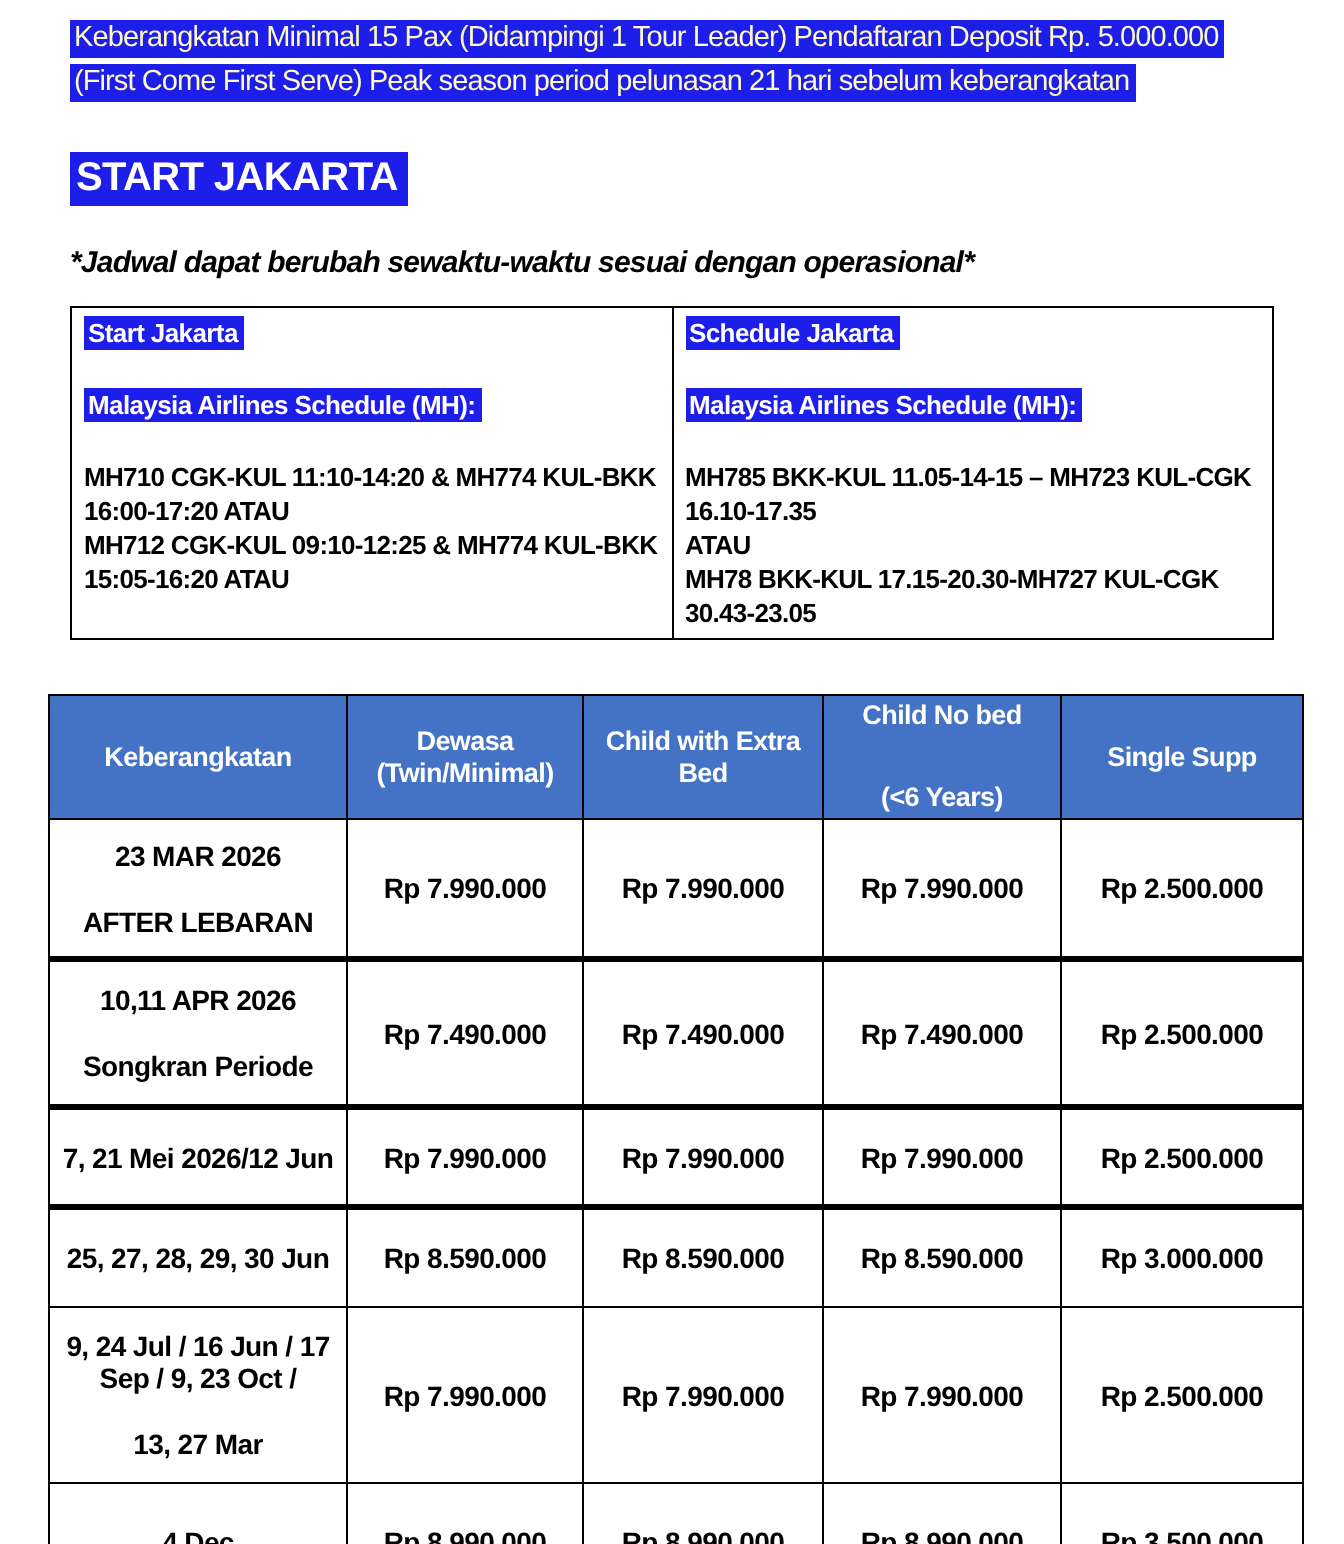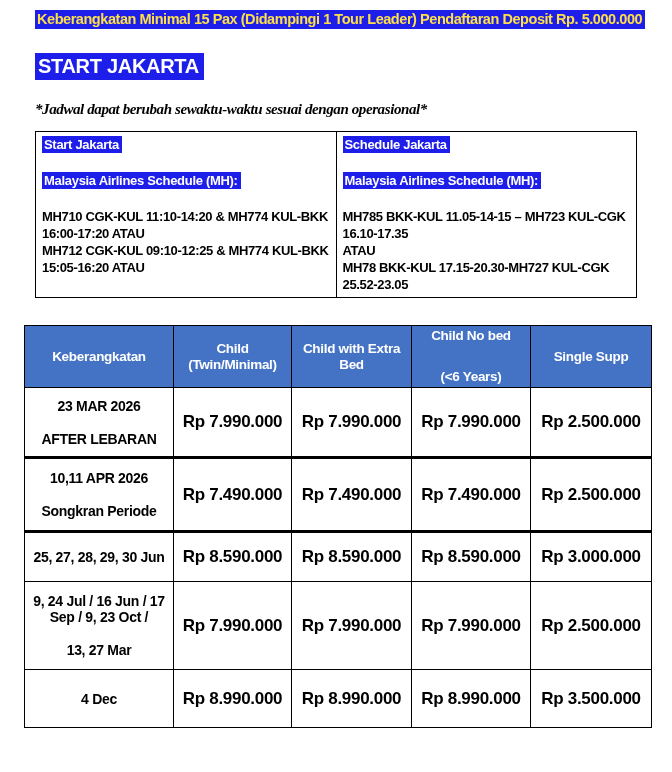--- a/index.html
+++ b/index.html
@@ -16,38 +16,38 @@
     -webkit-font-smoothing:antialiased;
   }
   .page{padding:8px 30px 0 35px;}
 
   
   .banner{margin:0 0 10px 0;}
   .banner-line{
     display:block;white-space:nowrap;line-height:21px;
   }
   .banner-line > span{
-    background:var(--hl);color:#fde047;
-    font-weight:700;font-size:14.5px;letter-spacing:-0.45px;
+    background:var(--hl);color:#fef9c3;
+    font-weight:400;font-size:14.5px;letter-spacing:-0.45px;
     padding:1px 3px 2px 2px;
   }
 
   
   .doc-title{margin:14px 0 0 0;}
   .doc-title > span{
     background:var(--hl);color:#ffffff;
     font-weight:700;font-size:20px;letter-spacing:-0.3px;
     padding:2px 5px 3px 3px;
   }
 
   
   .disclaimer{
     margin:20px 0 0 0;
     font-weight:700;font-style:italic;
-    font-size:15px;letter-spacing:-0.4px;font-family:Liberation Serif, serif;
+    font-size:15px;letter-spacing:-0.4px;
   }
 
   
   .sched{
     border-collapse:collapse;table-layout:fixed;
     width:602px;margin:13px 0 0 0;
   }
   .sched td{
     border:1px solid #000;vertical-align:top;
     padding:4px 6px 4px 6px;height:159px;
@@ -78,35 +78,36 @@
     font-weight:700;letter-spacing:-0.3px;padding:2px 4px;
   }
   .price thead tr{height:55px;}
   .price th{
     background:var(--thead);color:#ffffff;border-color:#000;
     font-size:13.5px;line-height:16px;font-weight:700;
   }
   .price th .hline{display:block;}
   .price th .hline.spaced{margin-top:25px;}
   .price td{font-size:14px;}
-  .price .price-val{font-size:17px;white-space:nowrap;}
+  .price .price-val{font-size:14px;white-space:nowrap;}
   .price .date-line{display:block;line-height:16px;}
   .date-gap{display:block;height:17px;}
   tr.thickb td{border-bottom-width:3px;}
   tr.r1{height:70px;} tr.r2{height:74px;}
   tr.r3{height:50px;} tr.r4{height:50px;}
   tr.r5{height:88px;} tr.r6{height:58px;}
 </style>
 </head>
 <body>
 
 <div class="page">
 
   <div class="banner">
     <span class="banner-line"><span>Keberangkatan Minimal 15 Pax (Didampingi 1 Tour Leader) Pendaftaran Deposit Rp. 5.000.000</span></span>
+    <span class="banner-line"><span>(First Come First Serve) Peak season period pelunasan 21 hari sebelum keberangkatan</span></span>
   </div>
 
   <h1 class="doc-title"><span>START JAKARTA</span></h1>
 
   <p class="disclaimer">*Jadwal dapat berubah sewaktu-waktu sesuai dengan operasional*</p>
 
   <table class="sched">
     <tbody>
         <tr>
       <td>
@@ -117,41 +118,41 @@
         <p class="flights it">MH710 CGK-KUL 11:10-14:20 &amp; MH774 KUL-BKK 16:00-17:20 ATAU</p>
         <p class="flights">MH712 CGK-KUL 09:10-12:25 &amp; MH774 KUL-BKK 15:05-16:20 ATAU</p>
       </td>
       <td>
         <p><span class="hl">Schedule Jakarta</span></p>
         <p class="gap"></p>
         <p><span class="hl">Malaysia Airlines Schedule (MH):</span></p>
         <p class="gap"></p>
         <p class="flights">MH785 BKK-KUL 11.05-14-15 – MH723 KUL-CGK 16.10-17.35</p>
         <p class="flights">ATAU</p>
-        <p class="flights">MH78 BKK-KUL 17.15-20.30-MH727 KUL-CGK 25.52-23.05</p>
+        <p class="flights">MH78 BKK-KUL 17.15-20.30-MH727 KUL-CGK 30.43-23.05</p>
       </td>
     </tr>
   </tbody>
     </table>
 
   <table class="price">
     <colgroup>
         <col class="c1">
         <col class="c2">
         <col class="c3">
         <col class="c4">
         <col class="c5">
       </colgroup>
     <thead>
       <tr>
         <th>
             <span class="hline">Keberangkatan</span>
           </th>
         <th>
-            <span class="hline">Child</span>
+            <span class="hline">Dewasa</span>
             <span class="hline">(Twin/Minimal)</span>
           </th>
         <th>
             <span class="hline">Child with Extra Bed</span>
           </th>
         <th>
             <span class="hline">Child No bed</span>
             <span class="hline spaced">(&lt;6 Years)</span>
           </th>
         <th>
@@ -173,20 +174,29 @@
       </tr>
       <tr class="r2 thickb">
         <td>
           <span class="date-line">10,11 APR 2026</span>
           <span class="date-gap"></span>
           <span class="date-line">Songkran Periode</span>
         </td>
         <td class="price-val">Rp 7.490.000</td>
         <td class="price-val">Rp 7.490.000</td>
         <td class="price-val">Rp 7.490.000</td>
+        <td class="price-val">Rp 2.500.000</td>
+      </tr>
+      <tr class="r3 thickb">
+        <td>
+          <span class="date-line">7, 21 Mei 2026/12 Jun</span>
+        </td>
+        <td class="price-val">Rp 7.990.000</td>
+        <td class="price-val">Rp 7.990.000</td>
+        <td class="price-val">Rp 7.990.000</td>
         <td class="price-val">Rp 2.500.000</td>
       </tr>
       <tr class="r4">
         <td>
           <span class="date-line">25, 27, 28, 29, 30 Jun</span>
         </td>
         <td class="price-val">Rp 8.590.000</td>
         <td class="price-val">Rp 8.590.000</td>
         <td class="price-val">Rp 8.590.000</td>
         <td class="price-val">Rp 3.000.000</td>

